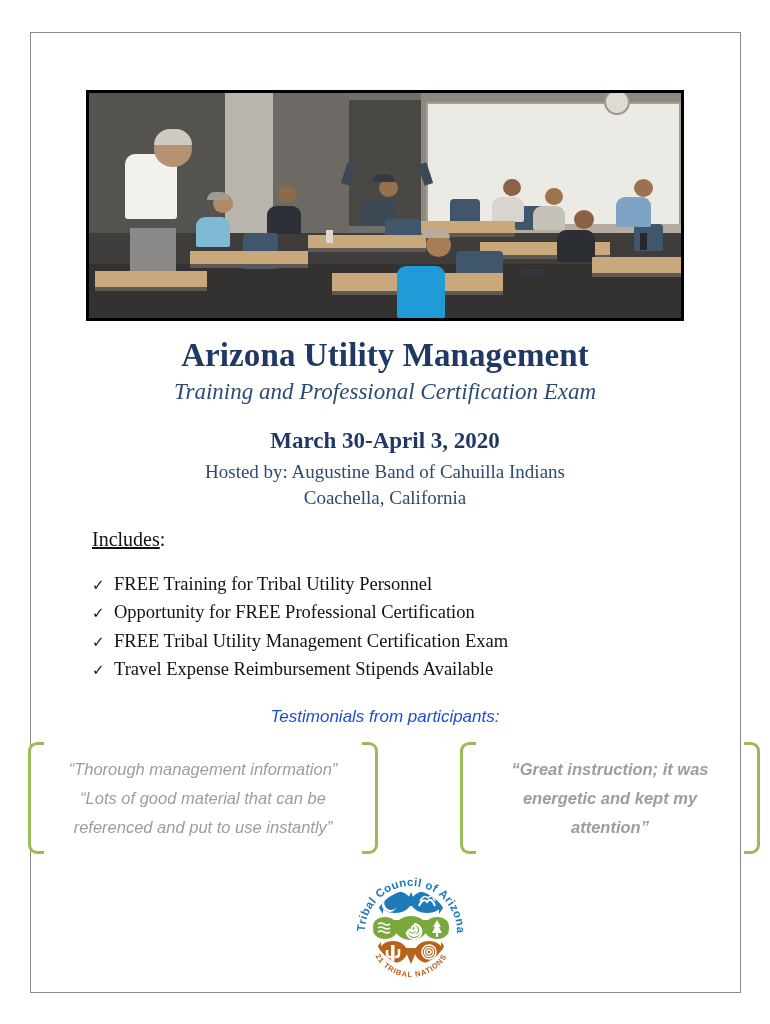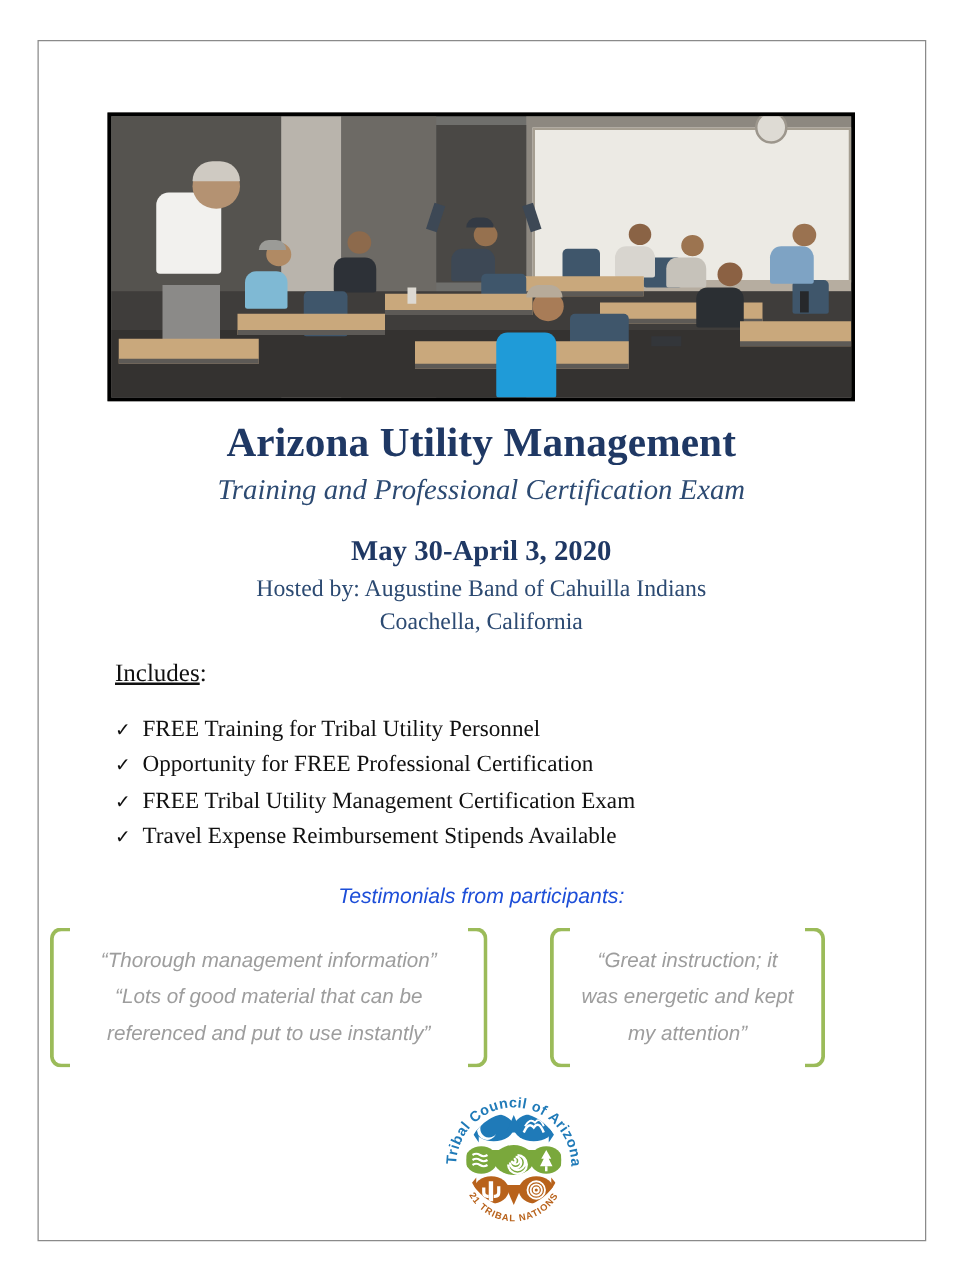--- a/index.html
+++ b/index.html
@@ -201,22 +201,22 @@
     left: 22px; right: 22px;
     top: 50%;
     transform: translateY(-50%);
     text-align: center;
     font-family: "Liberation Sans", sans-serif;
     font-style: italic;
     font-size: 16.5px;
     line-height: 1.75;
     color: #9d9d9d;
   }
-  #testi-left  { left: 40px;  top: 742px; width: 350px; height: 112px; }
-  #testi-right { left: 440px; top: 742px; width: 220px; height: 112px; }
+  #testi-left  { left: 28px;  top: 742px; width: 350px; height: 112px; }
+  #testi-right { left: 460px; top: 742px; width: 300px; height: 112px; font-weight: bold; }
 
   
   #logo {
     position: absolute;
     left: 345px;
     top: 862px;
     width: 132px;
     height: 132px;
   }
   #logo svg { display: block; width: 132px; height: 132px; }
@@ -287,21 +287,21 @@
     <div class="ph chair c4"></div>
     <div class="ph desk d5"></div>
     <div class="ph laptop"></div>
     <div class="ph torso p8t"></div>
     <div class="ph head p8h"></div>
     <div class="ph p8c"></div>
   </div>
 
   <div class="title-main">Arizona Utility Management</div>
   <div class="title-sub">Training and Professional Certification Exam</div>
-  <div class="date-line">May 30-April 3, 2020</div>
+  <div class="date-line">March 30-April 3, 2020</div>
   <div class="host-line">
     <div>Hosted by: Augustine Band of Cahuilla Indians</div>
     <div>Coachella, California</div>
   </div>
 
   <div class="includes-head"><u>Includes</u><span>:</span></div>
 
   <div class="bullets">
     <div class="bullet-row">
       <span class="check">✓</span>

